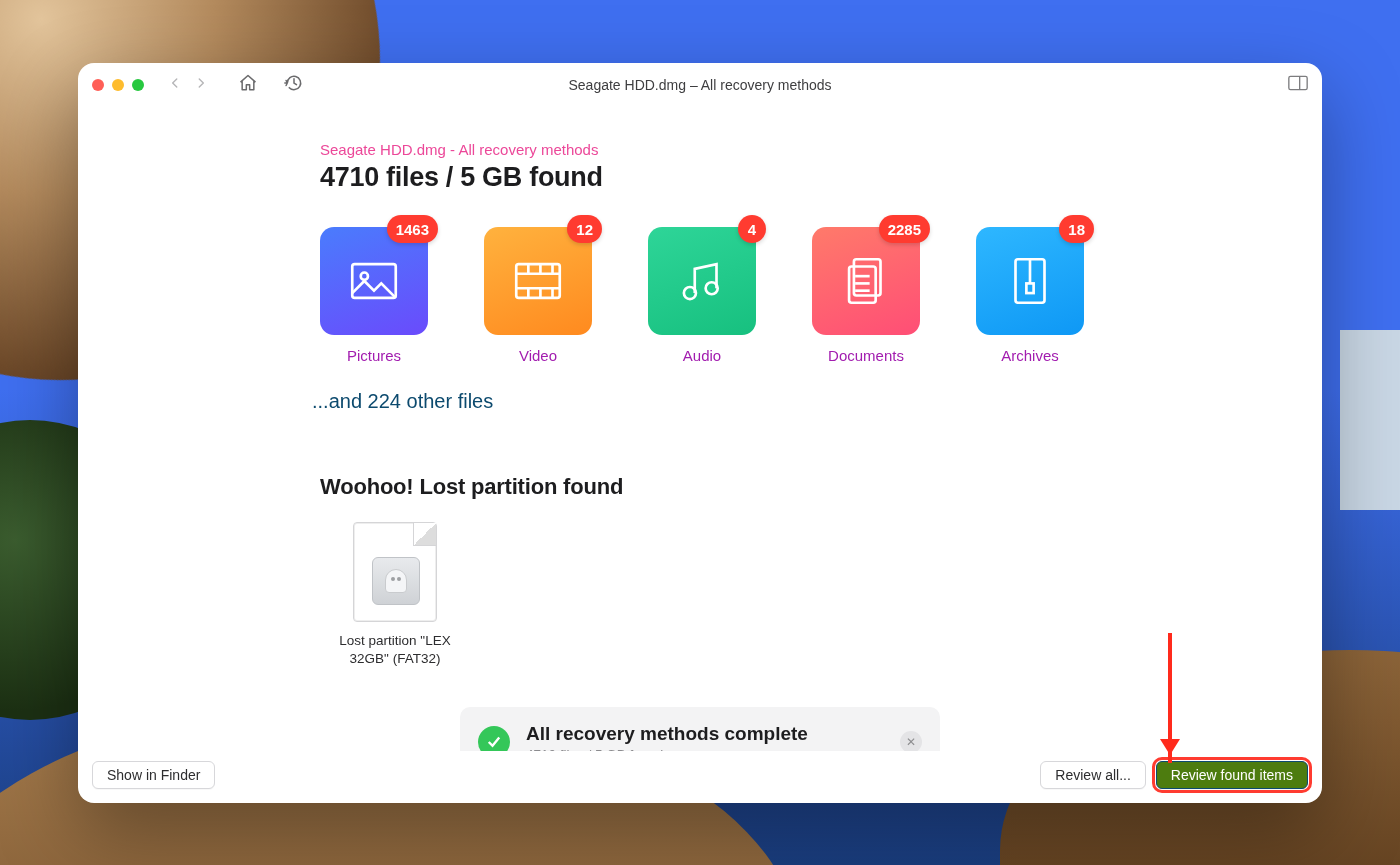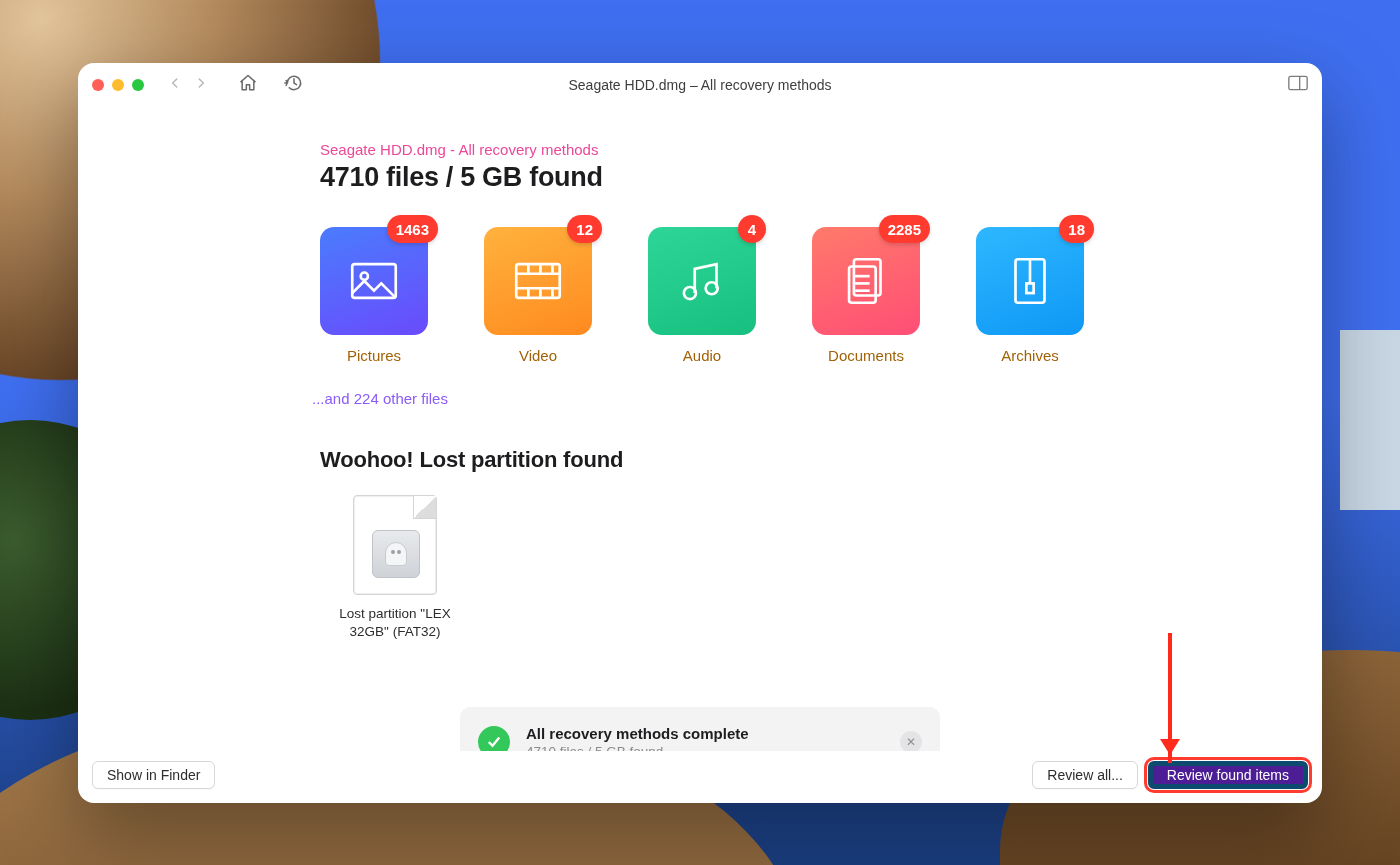--- a/index.html
+++ b/index.html
@@ -42,46 +42,46 @@
   .cats { display:flex; gap:56px; margin-top:34px; }
   .cat { width:108px; text-align:center; position:relative; cursor:pointer; }
   .tile { width:108px; height:108px; border-radius:14px; display:flex; align-items:center; justify-content:center; color:#fff; }
   .tile svg { width:58px; height:58px; stroke:#fff; fill:none; stroke-width:2.2; }
   .tile.pic { background:linear-gradient(160deg,#4a7cfd,#6a4bfc); }
   .tile.vid { background:linear-gradient(160deg,#ffb23e,#ff8a1f); }
   .tile.aud { background:linear-gradient(160deg,#2ed598,#17c07f); }
   .tile.doc { background:linear-gradient(160deg,#ff7a6a,#ff4e76); }
   .tile.arc { background:linear-gradient(160deg,#2eb7ff,#0e98f5); }
   .badge { position:absolute; right:-10px; top:-12px; min-width:28px; height:28px; padding:0 9px; border-radius:14px; background:#ff3b30; color:#fff; font-size:15px; font-weight:600; display:flex; align-items:center; justify-content:center; box-shadow:0 2px 4px rgba(0,0,0,.15); }
-  .cat-label { margin-top:12px; font-size:15px; color:#a16207; }
-
-  .other-files { margin-top:26px; color:#8b5cf6; font-size:15px; margin-left:-8px; }
-
-  .subhead { margin-top:40px; font-size:22px; font-weight:700; color:#1d1d1f; letter-spacing:-.2px; }
+  .cat-label { margin-top:12px; font-size:15px; color:#a21caf; }
+
+  .other-files { margin-top:26px; color:#0c4a6e; font-size:20px; margin-left:-8px; }
+
+  .subhead { margin-top:61px; font-size:22px; font-weight:700; color:#1d1d1f; letter-spacing:-.2px; }
 
   .partition { width:150px; text-align:center; margin-top:22px; cursor:pointer; }
   .part-icon { width:84px; height:100px; background:#fff; border:1px solid #d5d5d7; border-radius:4px; margin:0 auto; position:relative; box-shadow:inset 0 0 0 1px #eee; }
   .part-icon::before { content:""; position:absolute; right:0; top:0; width:22px; height:22px; background:linear-gradient(135deg,#fff 50%,#ddd 50%); border-left:1px solid #d5d5d7; border-bottom:1px solid #d5d5d7; }
   .part-drive { position:absolute; left:18px; top:34px; width:48px; height:48px; border-radius:6px; background:linear-gradient(180deg,#e8eaed,#cfd2d6); border:1px solid #c0c3c7; display:flex; align-items:center; justify-content:center; }
   .ghost { width:22px; height:24px; border-radius:11px 11px 4px 4px; background:#f4f5f7; border:1px solid #c9cbce; position:relative; }
   .ghost::before, .ghost::after { content:""; position:absolute; width:4px; height:4px; background:#9ea0a3; border-radius:50%; top:7px; }
   .ghost::before{ left:5px; } .ghost::after{ right:5px; }
   .part-label { margin-top:10px; font-size:13.5px; color:#2d2d2f; line-height:1.35; }
 
   .toast { position:absolute; left:50%; transform:translateX(-50%); top:600px; width:480px; height:70px; background:#f3f3f4; border-radius:10px; display:flex; align-items:center; padding:0 18px; gap:16px; }
   .toast .check { width:32px; height:32px; border-radius:50%; background:#34c759; display:flex; align-items:center; justify-content:center; flex-shrink:0; }
   .toast .check svg { width:18px; height:18px; stroke:#fff; stroke-width:3.2; fill:none; }
   .toast-text { flex:1; }
-  .toast-title { font-size:15px; font-weight:600; color:#1d1d1f; }
+  .toast-title { font-size:19px; font-weight:600; color:#1d1d1f; }
   .toast-sub { font-size:13.5px; color:#8b8b8e; margin-top:2px; }
   .toast-close { width:22px; height:22px; border-radius:50%; background:#e4e4e6; display:flex; align-items:center; justify-content:center; cursor:pointer; color:#8e8e90; font-size:12px; }
 
   .footer { height:52px; border-top:0; display:flex; align-items:center; padding:0 14px 4px 14px; }
   .btn { height:28px; padding:0 14px; border-radius:6px; font-size:14px; display:flex; align-items:center; cursor:pointer; border:1px solid #d7d7da; background:#fff; color:#2d2d2f; box-shadow:0 1px 1px rgba(0,0,0,.03); }
-  .btn.primary { background:#4c1d95; color:#fff; border:5px solid #0c4a6e; }
+  .btn.primary { background:#4d7c0f; color:#fff; border:1px solid #0c4a6e; }
   .btn.primary.highlight { outline:3px solid #ff3b30; outline-offset:1px; }
   .spacer { flex:1; }
   .footer .btn + .btn { margin-left:10px; }
 
   
   .annot-arrow { position:absolute; right:150px; top:570px; width:4px; height:130px; background:#ff2a1c; }
   .annot-arrow::after { content:""; position:absolute; left:-8px; bottom:-2px; border:10px solid transparent; border-top:16px solid #ff2a1c; }
 </style>
 </head>
 <body>

